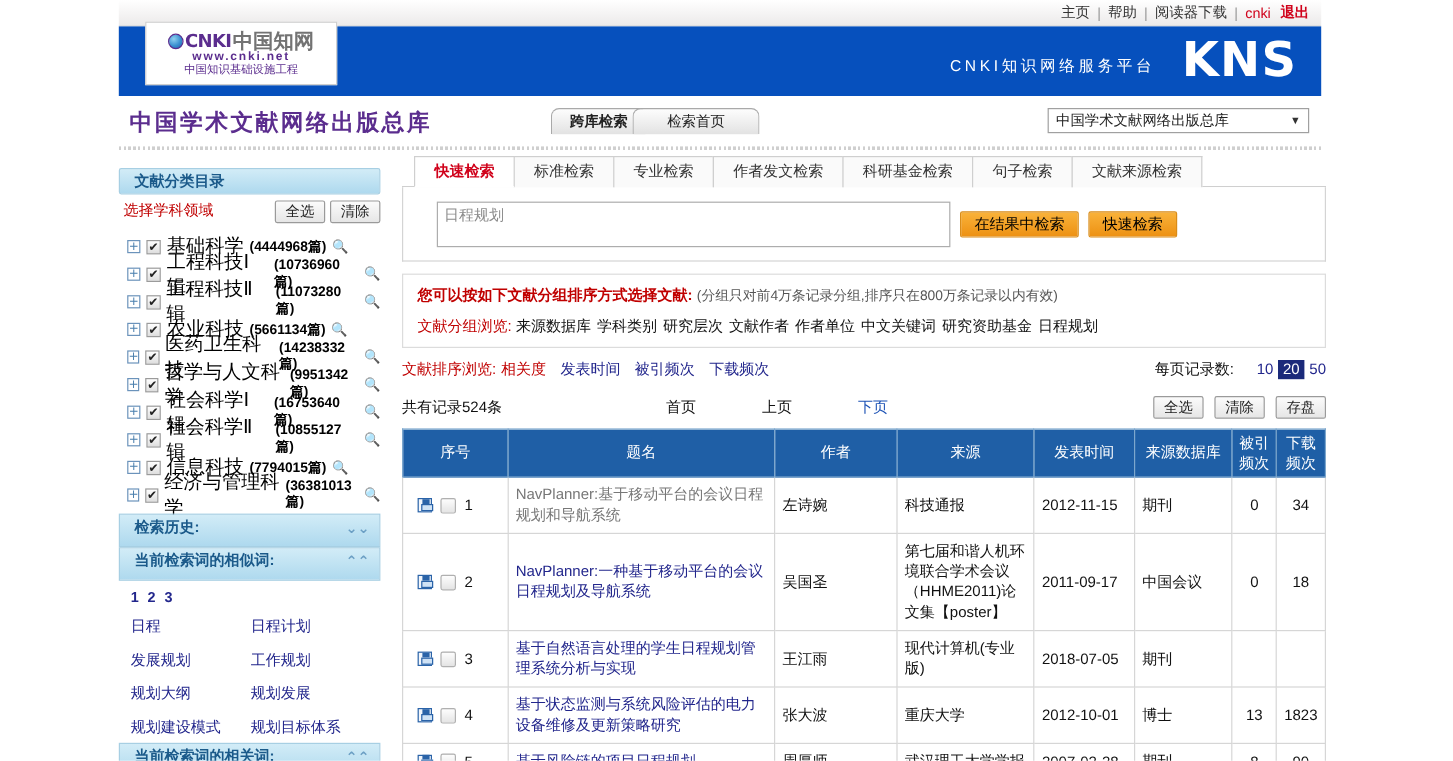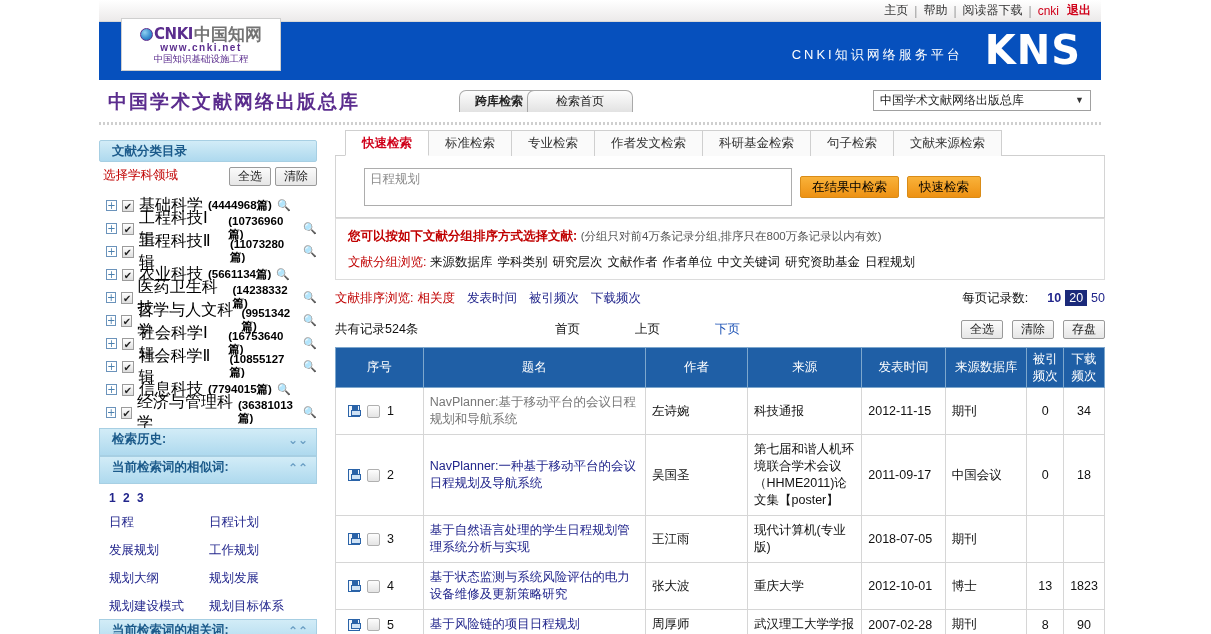--- a/index.html
+++ b/index.html
@@ -152,37 +152,37 @@
   }
   .obtn {
     height:22px; padding:0 11px; margin-left:8px;
     background:linear-gradient(#f9b23a,#ed9113);
     border:1px solid #d98c18; border-radius:2px;
     color:#000; font-size:12.5px; line-height:20px; text-align:center;
   }
 
   
   .notice {
-    border:1px solid #dcdcdc; background:#fff;
+    margin-top:10px; border:1px solid #dcdcdc; background:#fff;
     padding:9px 12px 8px 12px;
   }
   .notice .l1 { font-size:12.5px; margin-bottom:9px; }
   .notice .l1 b { color:#c00000; }
   .notice .l1 span.small { color:#555; font-size:11.5px; }
   .notice .l2 { font-size:12.5px; }
   .notice .l2 .k { color:#c00000; }
   .notice .l2 a { color:#111; text-decoration:none; margin-right:5px; }
 
   .sortrow {
     margin-top:7px; display:flex; align-items:center; height:22px; font-size:12.5px;
   }
   .sortrow .k { color:#c00000; margin-right:4px; }
   .sortrow a { color:#22268c; text-decoration:none; margin-right:12px; }
   .sortrow a.hot { color:#c00000; }
-  .sortrow .right { margin-left:auto; display:flex; align-items:center; gap:3px; }
+  .sortrow .right { margin-left:auto; display:flex; align-items:center; gap:15px; }
   .sortrow .right .lab { color:#111; }
   .sortrow .right a { margin:0; color:#22268c; }
   .sortrow .right .on { background:#1b2a7a; color:#fff; padding:1px 4px; }
 
   .cntrow { margin-top:8px; display:flex; align-items:center; height:24px; font-size:12.5px; }
   .cntrow .tot { width:220px; color:#111; }
   .cntrow a { color:#111; text-decoration:none; width:80px; display:inline-block; }
   .cntrow a.act { color:#1c52b5; }
   .cntrow .btns { margin-left:auto; display:flex; gap:5px; }
 
@@ -409,21 +409,21 @@
         <span class="k">文献分组浏览:</span>
         <span id="group-items"><a href="#">来源数据库</a><a href="#">学科类别</a><a href="#">研究层次</a><a href="#">文献作者</a><a href="#">作者单位</a><a href="#">中文关键词</a><a href="#">研究资助基金</a><a href="#">日程规划</a></span>
       </div>
     </div>
 
     <div class="sortrow">
       <span class="k">文献排序浏览:</span>
       <span id="sort-items"><a href="#" class="hot">相关度</a><a href="#">发表时间</a><a href="#">被引频次</a><a href="#">下载频次</a></span>
       <span class="right">
         <span class="lab">每页记录数:</span>
-        <span id="per-page-opts"><a href="#" style="margin-left: 16px; font-weight: bold;">10</a><a href="#" class="on" style="margin-left: 4px;">20</a><a href="#" style="margin-left: 4px;">50</a></span>
+        <span id="per-page-opts"><a href="#" style="margin-left: 4px;">10</a><a href="#" class="on" style="margin-left: 4px;">20</a><a href="#" style="margin-left: 4px;">50</a></span>
       </span>
     </div>
 
     <div class="cntrow">
       <span class="tot">共有记录524条</span>
       <a href="#">首页</a>
       <a href="#">上页</a>
       <a href="#" class="act">下页</a>
       <span class="btns">
         <span class="minibtn">全选</span>

